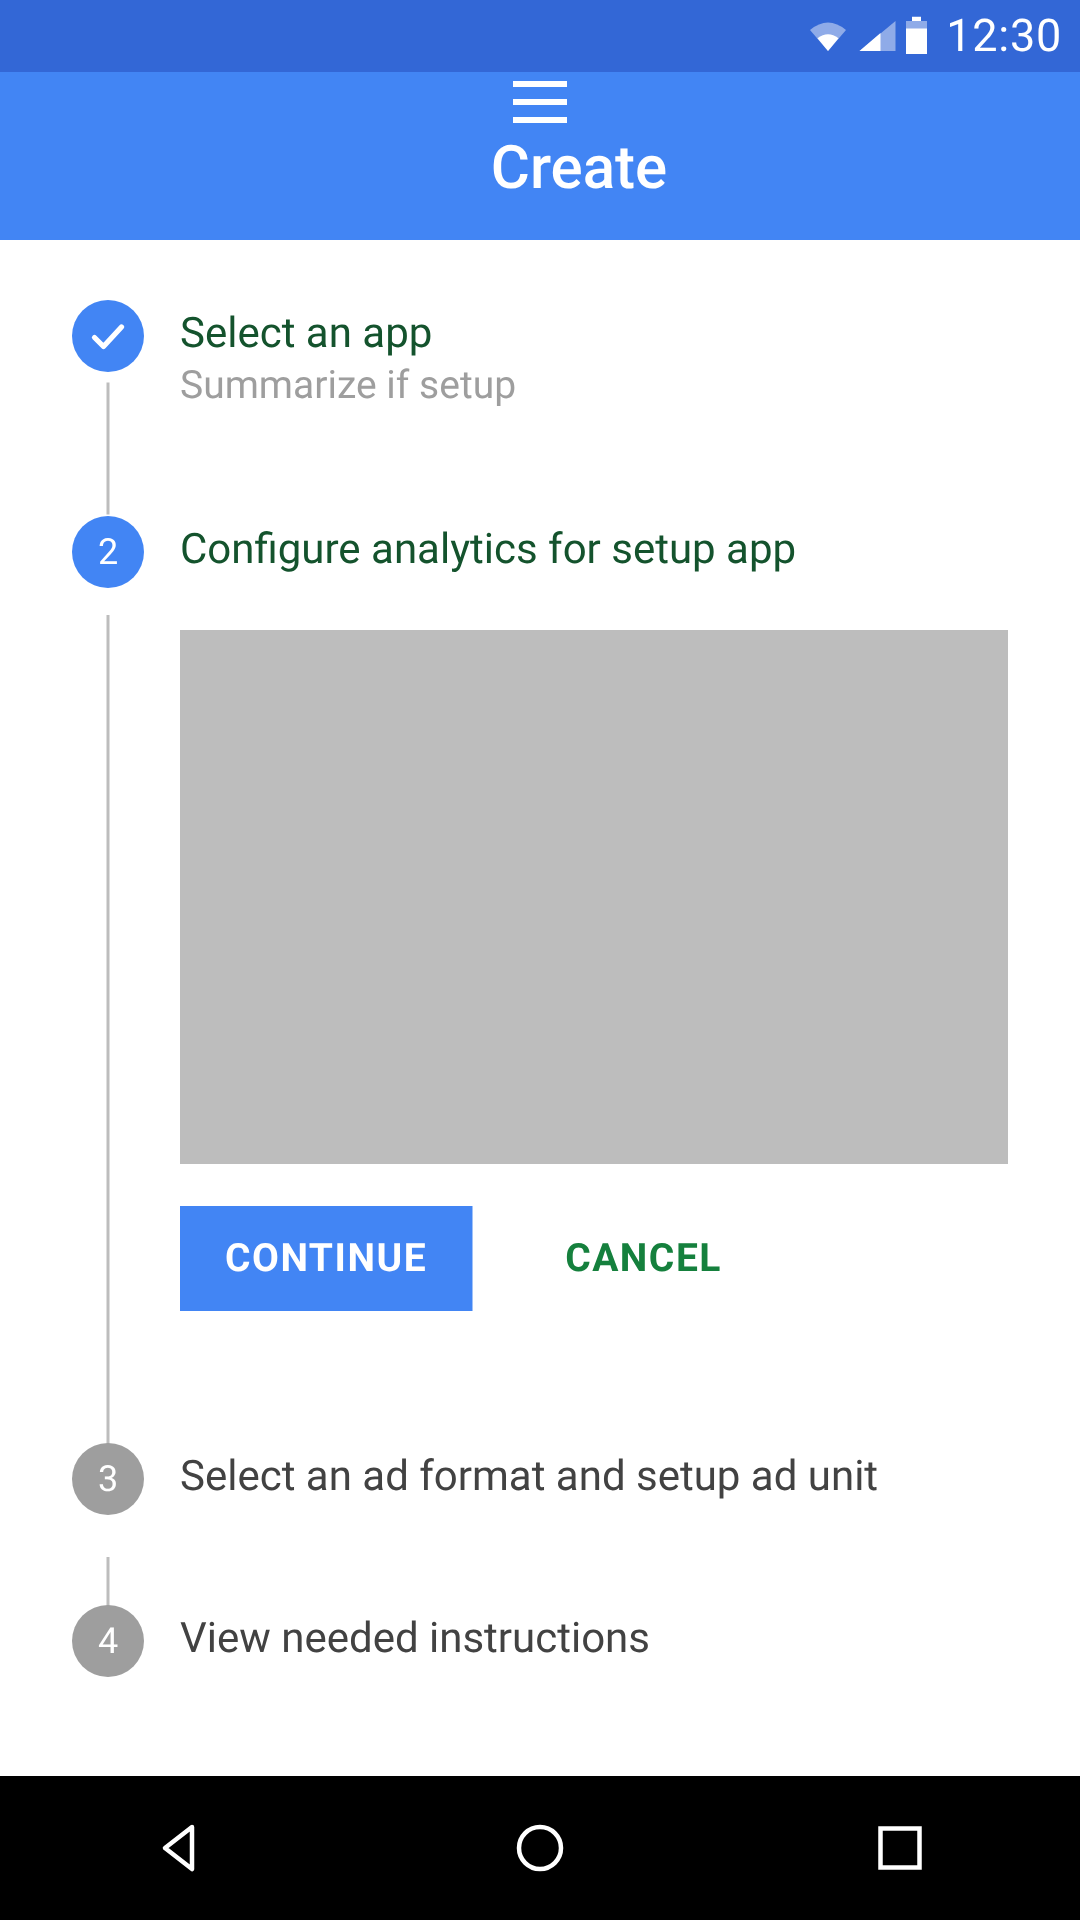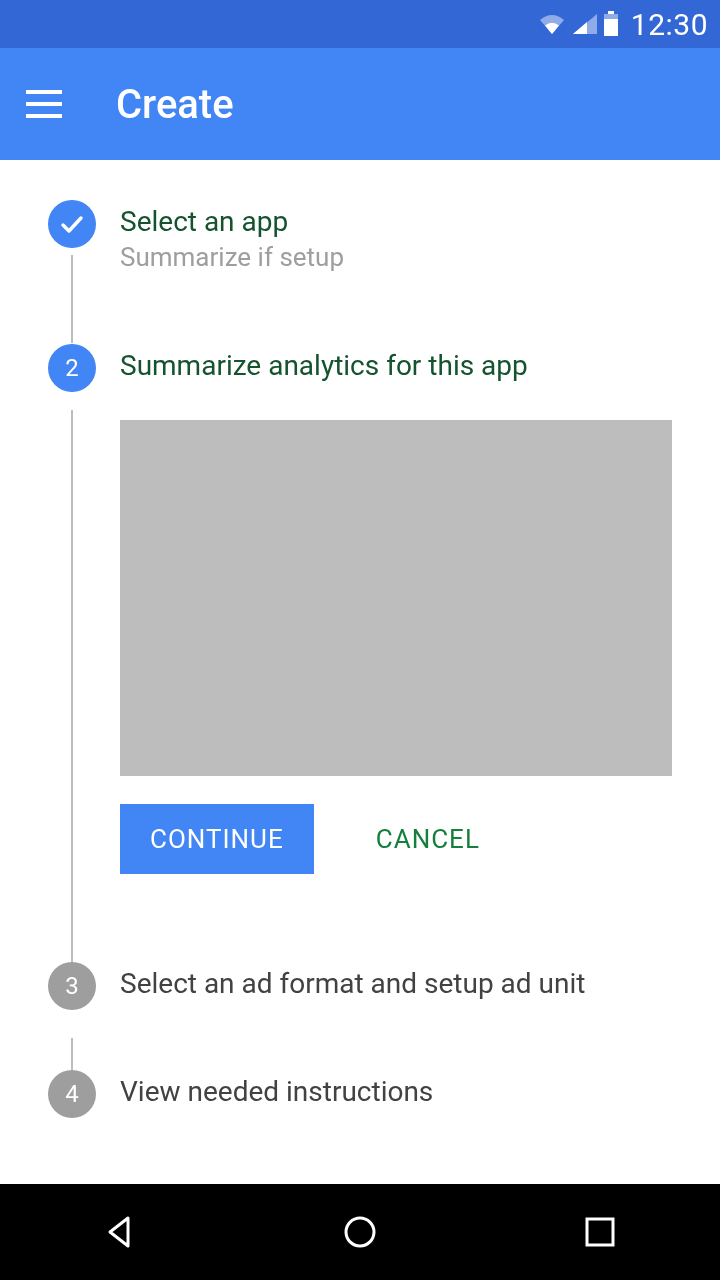--- a/index.html
+++ b/index.html
@@ -21,20 +21,21 @@
   .status-bar svg { display: block; }
   .status-time { font-weight: 400; letter-spacing: 0.5px; margin-left: 6px; }
 
   .app-bar {
     height: 112px;
     background: #4285f4;
     display: flex;
     align-items: center;
     padding: 0 24px;
     color: #fff;
+    flex-direction: column;
   }
   .hamburger { width: 40px; height: 40px; display: flex; align-items: center; justify-content: center; cursor: pointer; }
   .app-title { font-size: 40px; font-weight: 500; margin-left: 52px; }
 
   .content {
     flex: 1;
     background: #fff;
     padding: 40px 48px 20px 48px;
     position: relative;
     overflow: hidden;
@@ -71,21 +72,21 @@
   .placeholder {
     background: #bdbdbd;
     width: 552px;
     height: 356px;
   }
   .actions { display: flex; gap: 32px; margin-top: 28px; align-items: center; }
   .btn {
     border: none;
     font-family: inherit;
     font-size: 26px;
-    font-weight: 400;
+    font-weight: 700;
     letter-spacing: 1px;
     padding: 20px 30px;
     cursor: pointer;
     text-transform: uppercase;
   }
   .btn-primary { background: #4285f4; color: #fff; }
   .btn-flat { background: transparent; color: #15803d; }
 
   .nav-bar {
     height: 96px;
@@ -151,21 +152,21 @@
       </div>
       <div class="step-text">
         <div class="step-title">Select an app</div>
         <div class="step-subtitle">Summarize if setup</div>
       </div>
     </div>
 
     <div class="step-row" style="margin-top:72px;">
       <div class="step-badge badge-active">2</div>
       <div class="step-text">
-        <div class="step-title">Summarize analytics for this app</div>
+        <div class="step-title">Configure analytics for setup app</div>
       </div>
     </div>
     <div class="step-body">
       <div class="placeholder"></div>
       <div class="actions">
         <button class="btn btn-primary">CONTINUE</button>
         <button class="btn btn-flat">CANCEL</button>
       </div>
     </div>
 

